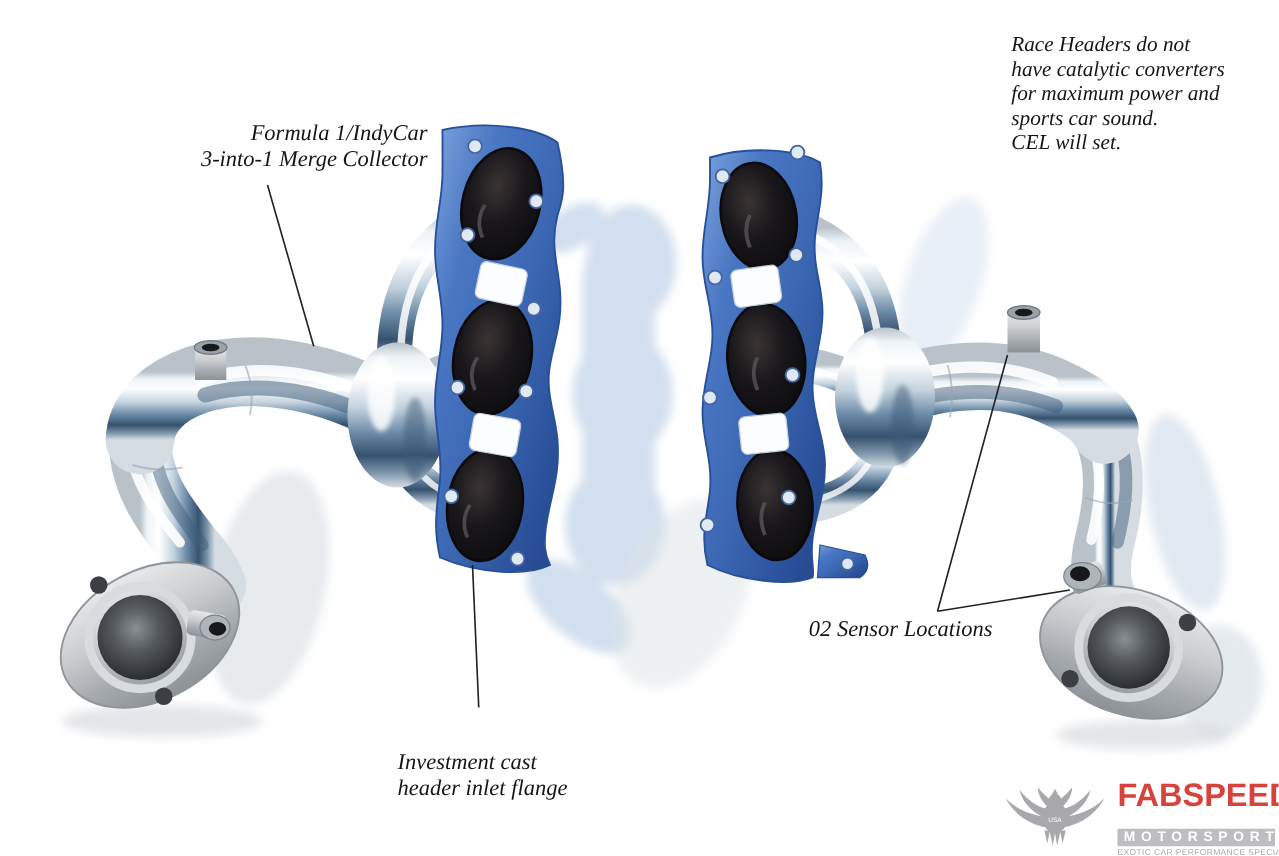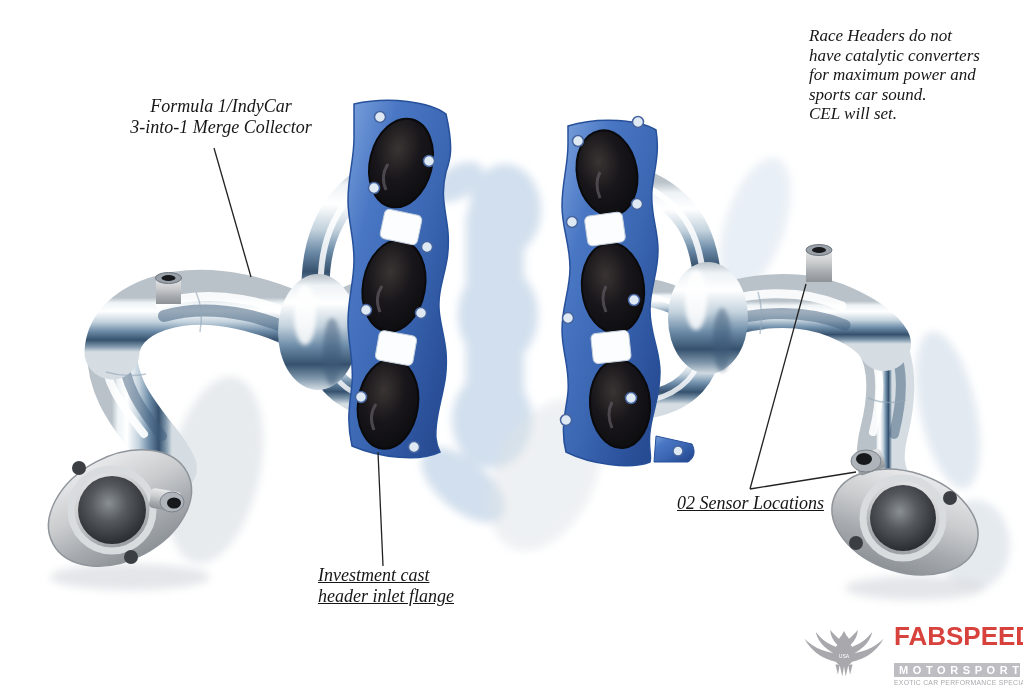--- a/index.html
+++ b/index.html
@@ -2,23 +2,23 @@
 <html><head>
 <meta charset="utf-8">
 <style>
   html,body{margin:0;padding:0;background:#ffffff;}
   .canvas{position:relative;width:1023px;height:685px;background:#ffffff;overflow:hidden;
           font-family:"Liberation Serif", serif;}
   .photo-svg{position:absolute;left:0;top:0;}
   .ann{position:absolute;font-style:italic;font-size:18px;color:#161616;
        white-space:pre-line;line-height:21px;}
   .ann-race{left:809px;top:26px;width:220px;font-size:17px;line-height:19.5px;}
-  .ann-merge{left:100px;top:96px;width:242px;text-align:center;}
-  .ann-inlet{left:318px;top:565px;text-decoration:underline;}
-  .ann-o2{left:677px;top:493px;text-decoration:underline;}
+  .ann-merge{left:100px;top:96px;width:242px;text-align:right;}
+  .ann-inlet{left:318px;top:599px;}
+  .ann-o2{left:647px;top:493px;}
   .ann-gaskets{left:420px;top:633px;}
   .logo{position:absolute;left:801px;top:627px;height:56px;display:flex;align-items:center;gap:7px;
         font-family:"Liberation Sans", sans-serif;}
   .logo-text{display:flex;flex-direction:column;width:126px;}
   .logo-brand{color:#d8423c;font-weight:bold;font-size:26px;line-height:25px;letter-spacing:0;}
   .logo-band{background:#bdbdc2;color:#ffffff;font-weight:bold;font-size:11px;line-height:12px;
              letter-spacing:4.6px;padding:1px 0 1px 5px;margin:14px 0 2px;white-space:nowrap;overflow:hidden;}
   .logo-tag{color:#a9a9ae;font-size:6.8px;letter-spacing:0.28px;white-space:nowrap;}
 </style>
 </head>

